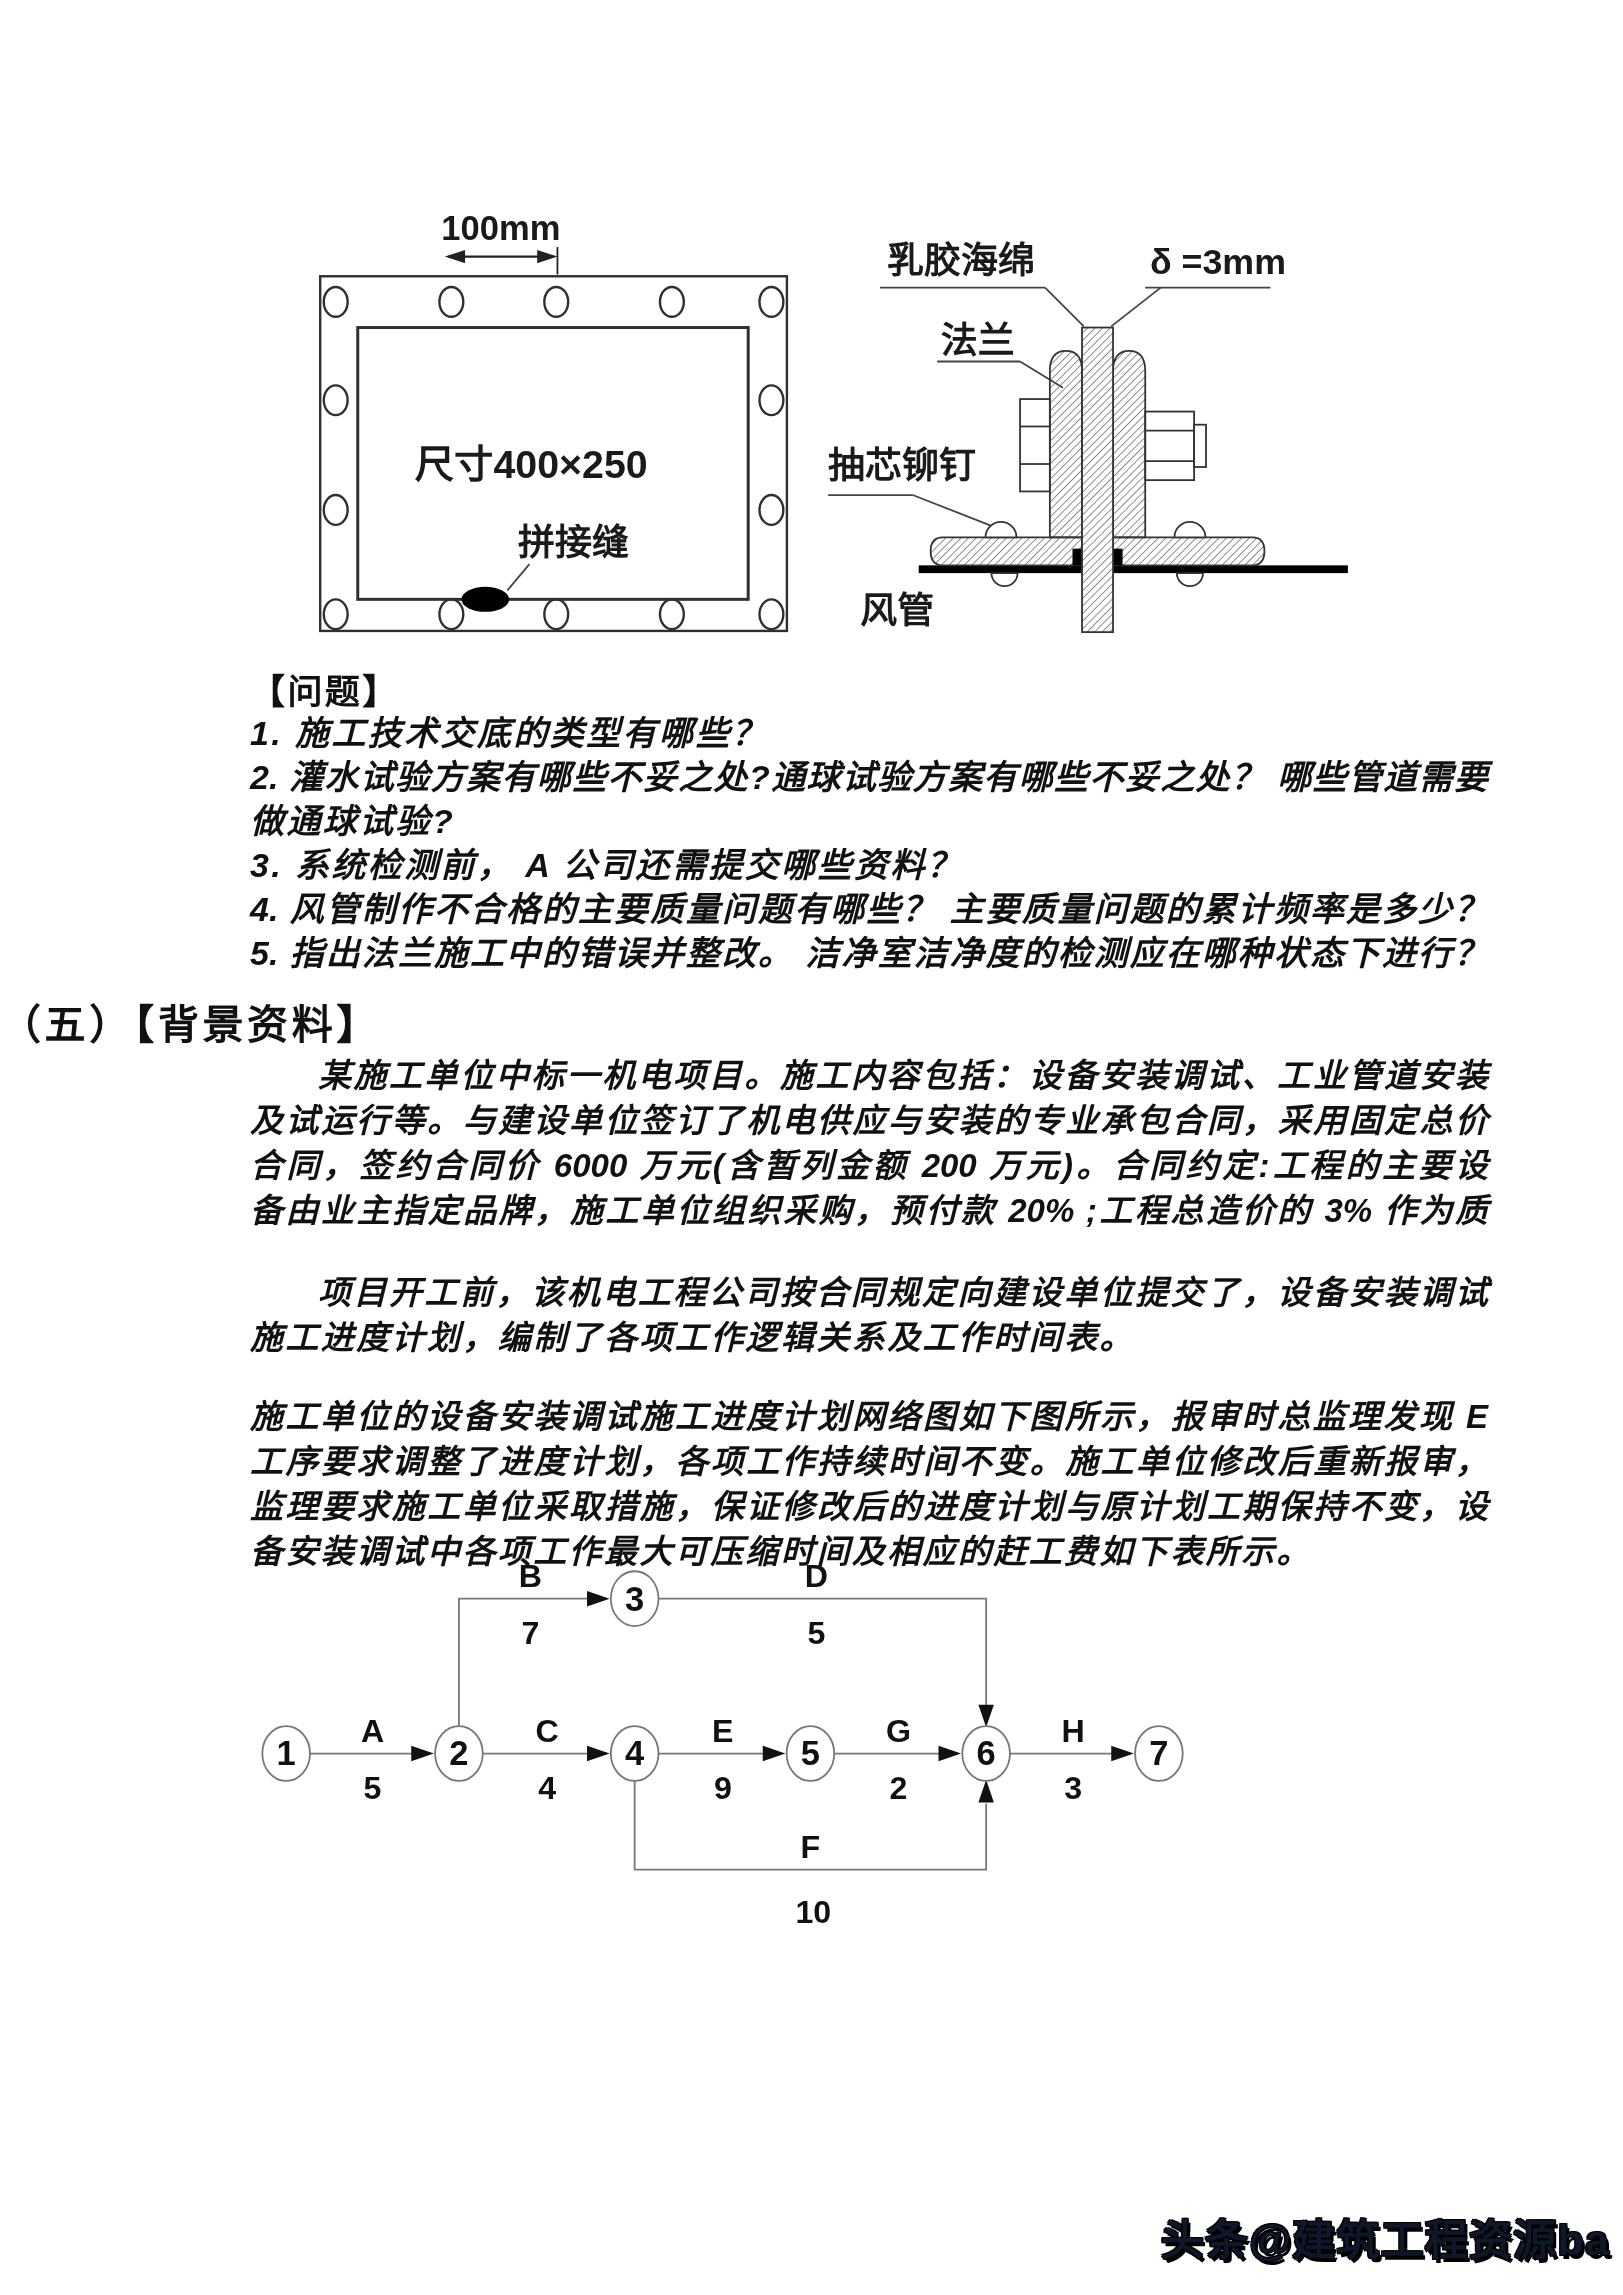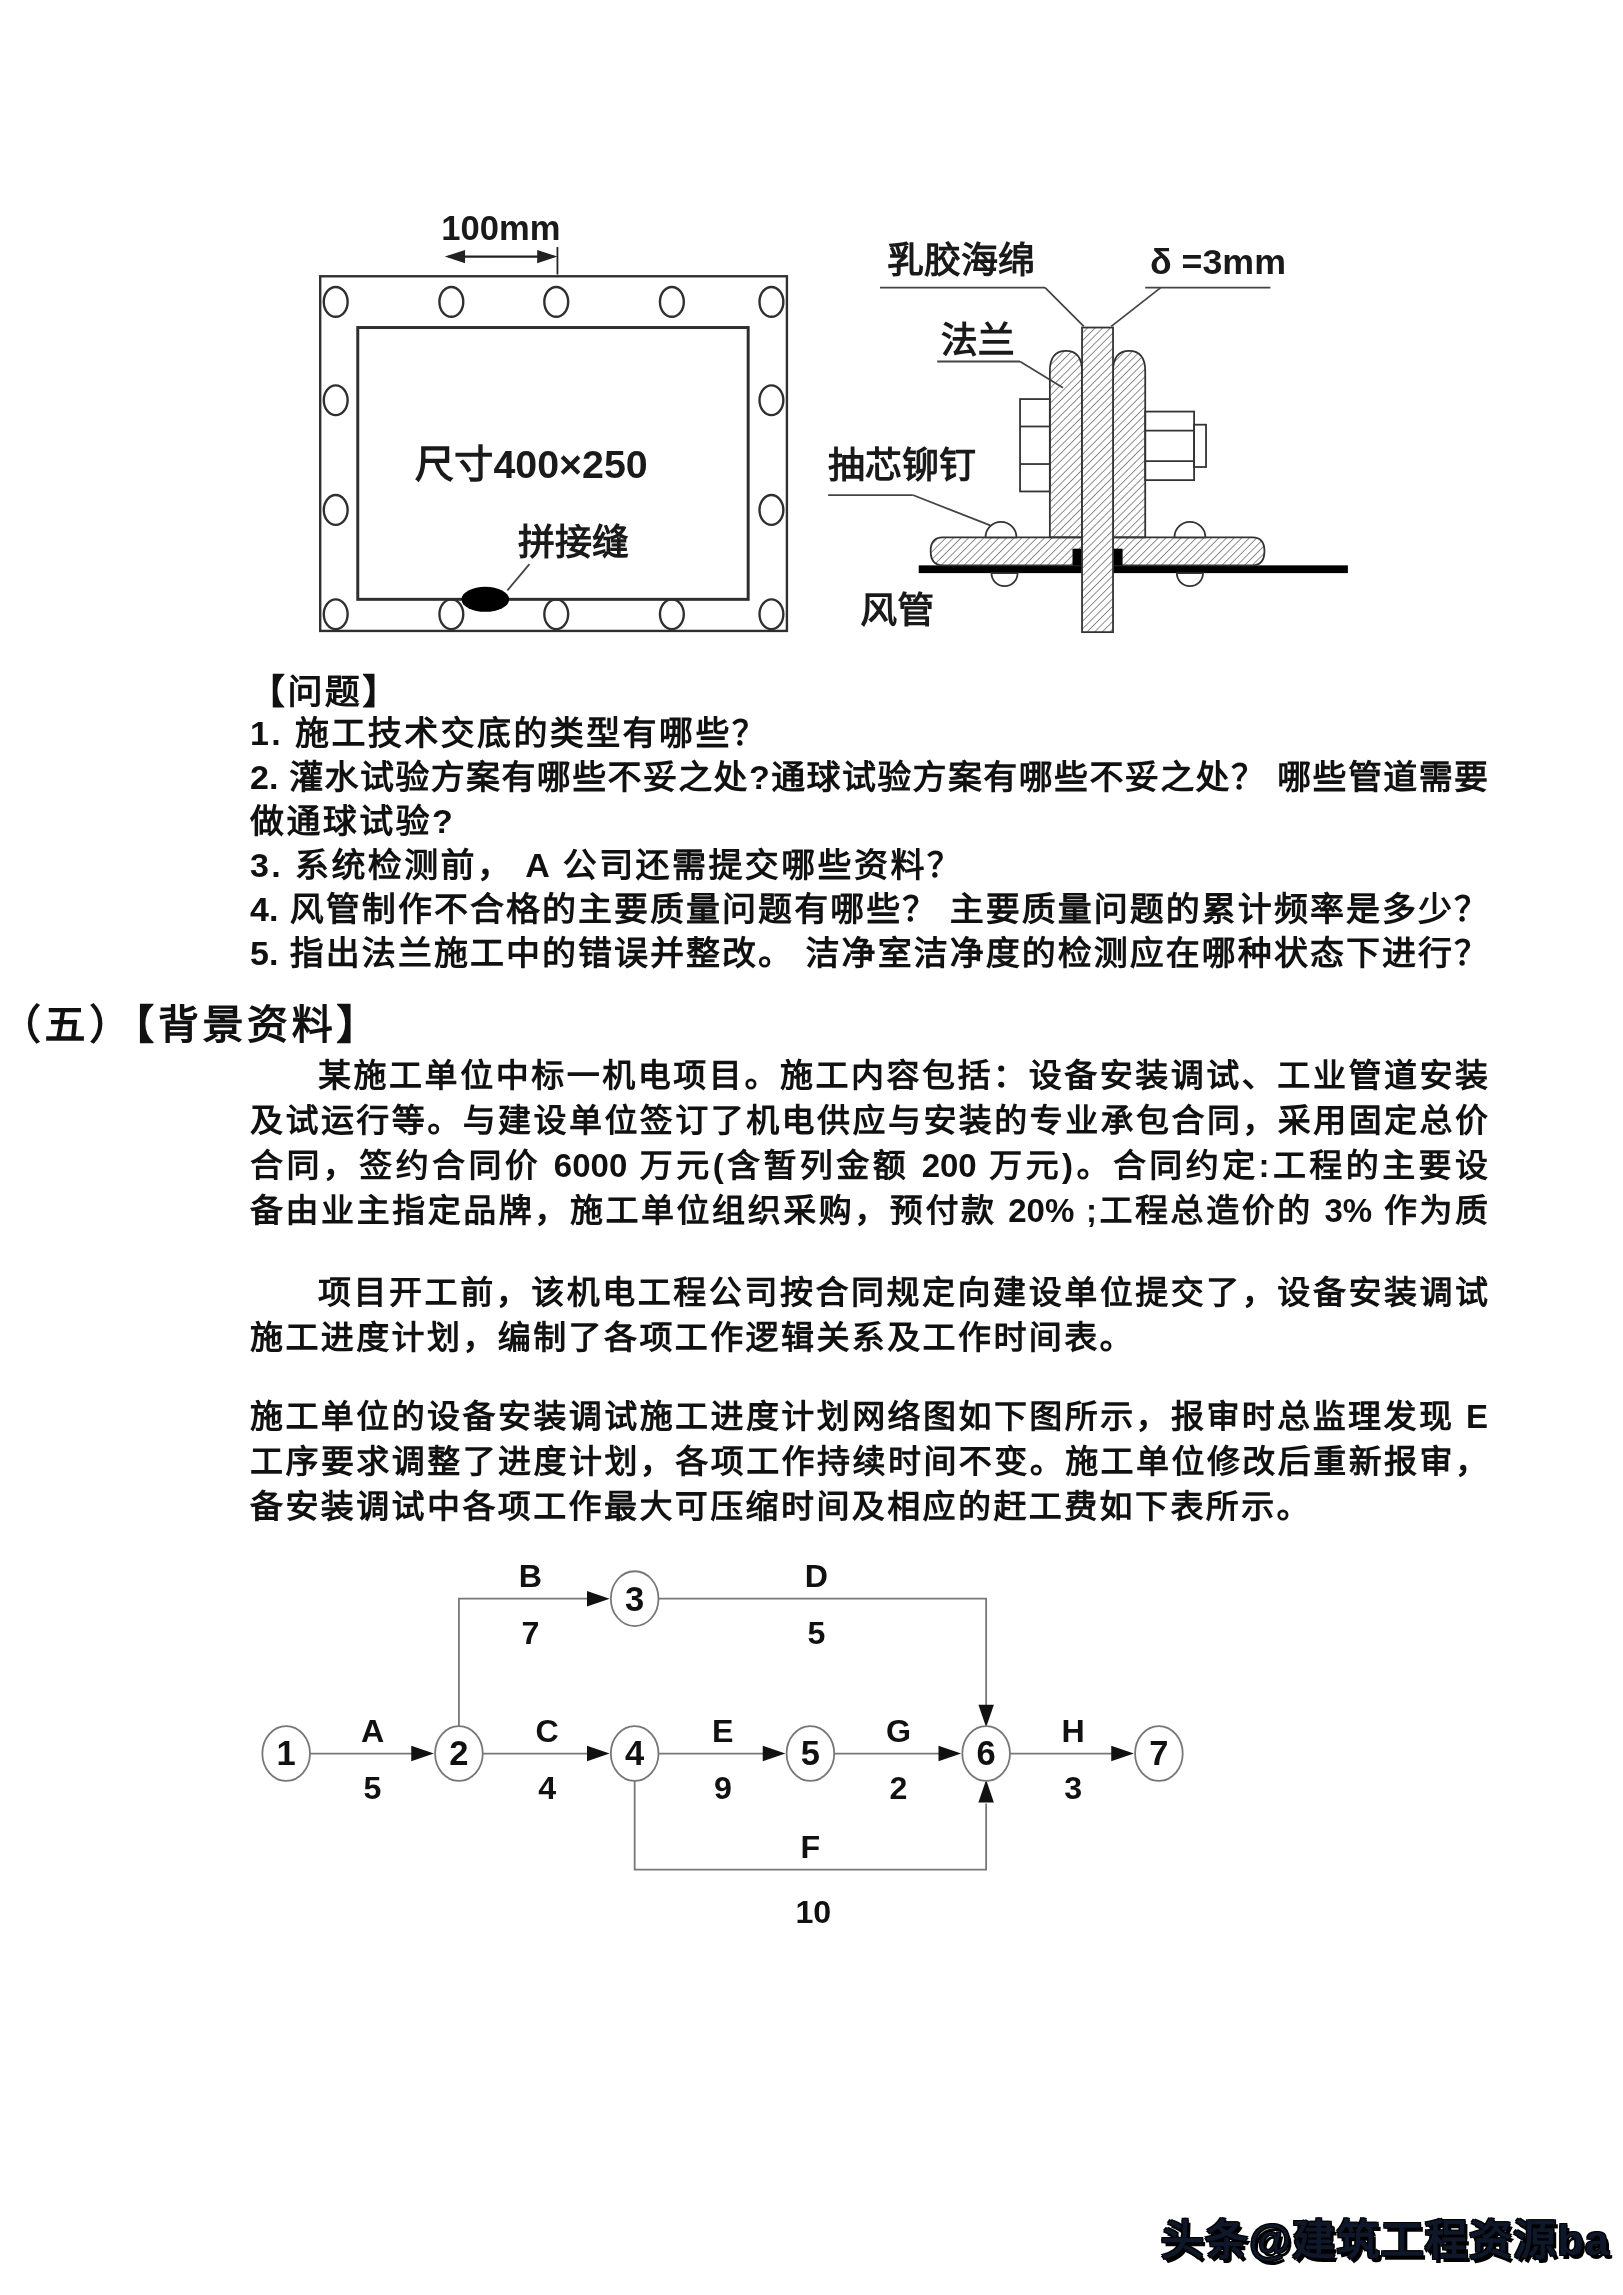--- a/index.html
+++ b/index.html
@@ -20,20 +20,21 @@
     position:absolute;left:250px;top:663px;width:358px;
     font-size:35px;font-weight:bold;letter-spacing:2.4px;
   }
   .bg-heading{
     position:absolute;left:0;top:991px;width:1342px;
     text-align:left;font-size:41px;font-weight:bold;letter-spacing:3.6px;
   }
   .textblock{
     position:absolute;left:250px;width:1238px;
     font-weight:600;
+    font-style:italic;
   }
   .tb-questions{top:711px;font-size:34px;}
   .tb-questions .line{line-height:44px;height:44px;}
   .tb-p1{top:1053px;font-size:33px;}
   .tb-p2{top:1270px;font-size:33px;}
   .tb-p3{top:1362px;font-size:33px;margin-top:32px;}
   .tb-p1 .line,.tb-p2 .line,.tb-p3 .line{line-height:45px;height:45px;}
   .line{
     width:100%;
     text-align:justify;
@@ -175,20 +176,21 @@
   </div>
 
   <div class="textblock tb-p2">
     <div class="line indent">项目开工前，该机电工程公司按合同规定向建设单位提交了，设备安装调试</div>
     <div class="line no-stretch">施工进度计划，编制了各项工作逻辑关系及工作时间表。</div>
   </div>
 
   <div class="textblock tb-p3">
     <div class="line">施工单位的设备安装调试施工进度计划网络图如下图所示，报审时总监理发现 E</div>
     <div class="line">工序要求调整了进度计划，各项工作持续时间不变。施工单位修改后重新报审，</div>
+    <div class="line">监理要求施工单位采取措施，保证修改后的进度计划与原计划工期保持不变，设</div>
     <div class="line no-stretch">备安装调试中各项工作最大可压缩时间及相应的赶工费如下表所示。</div>
   </div>
 
   <svg class="fig" style="left:250px;top:1551px;" width="954" height="417" viewBox="0 0 1600 700">
     <g stroke="#777" stroke-width="3" fill="none">
       <line x1="100" y1="340" x2="272" y2="340"></line>
       <line x1="390" y1="340" x2="567" y2="340"></line>
       <line x1="685" y1="340" x2="862" y2="340"></line>
       <line x1="980" y1="340" x2="1157" y2="340"></line>
       <line x1="1275" y1="340" x2="1447" y2="340"></line>

